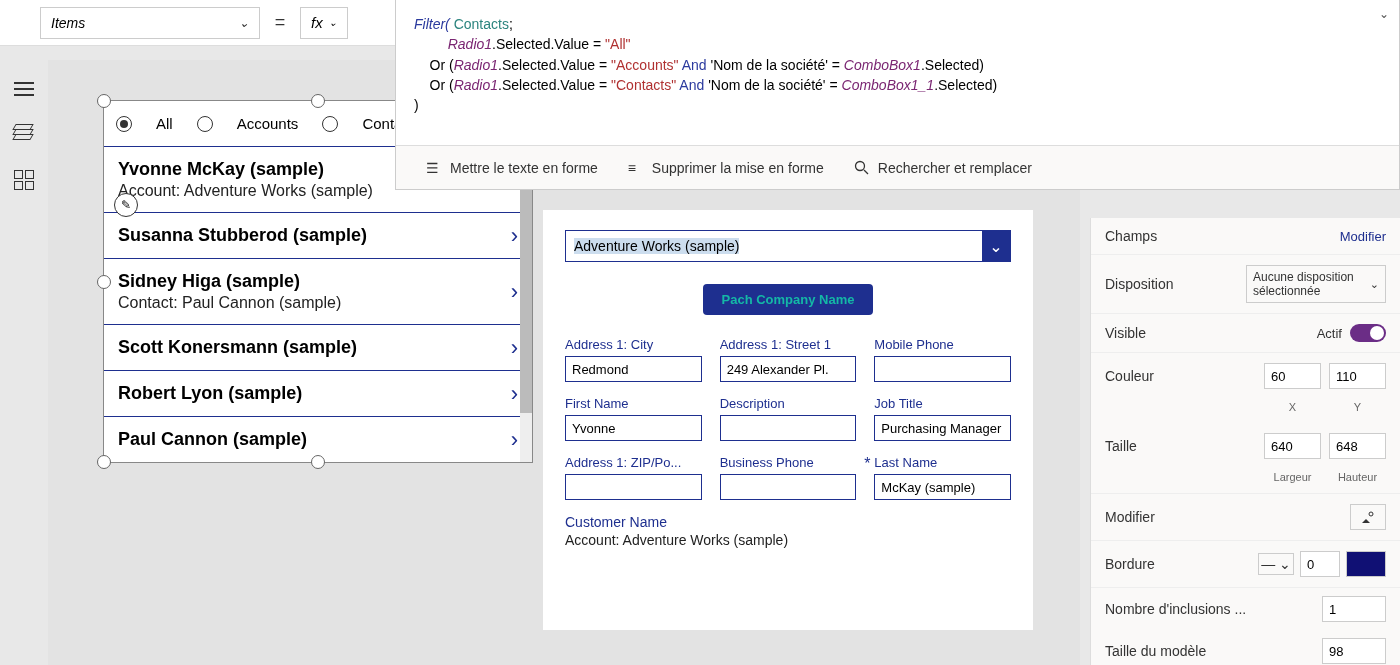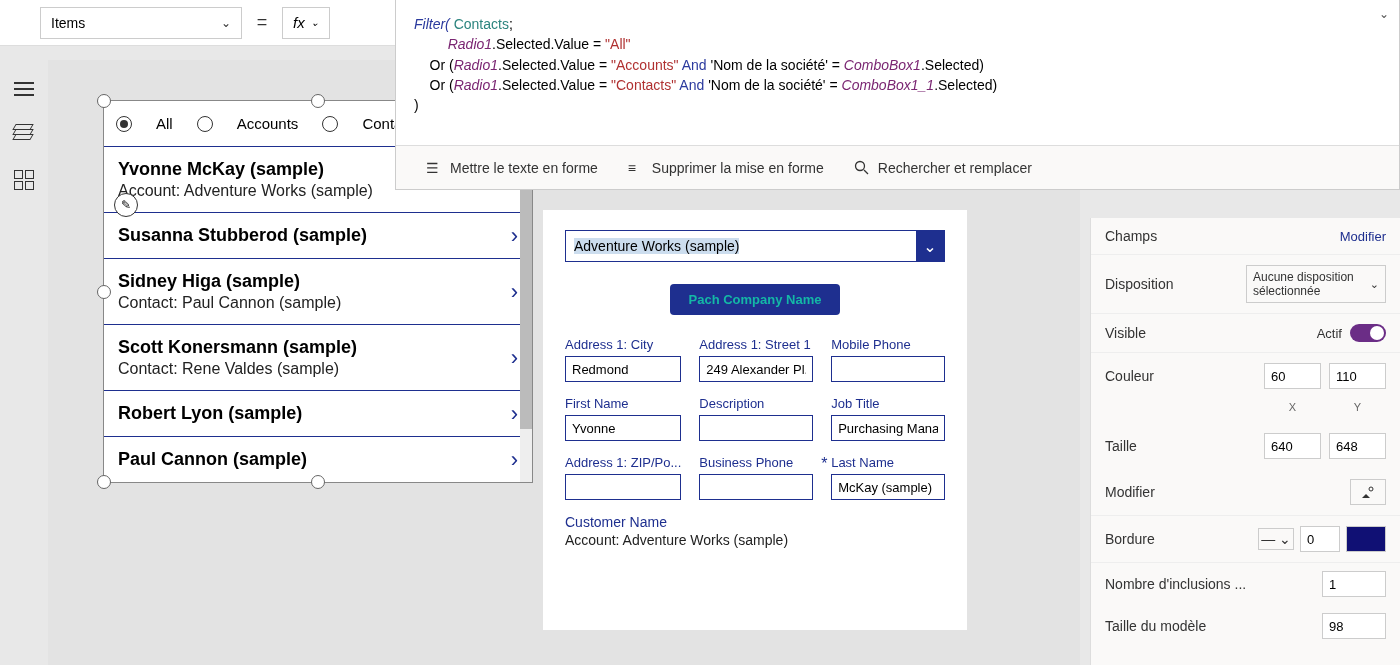--- a/index.html
+++ b/index.html
@@ -1,20 +1,20 @@
 <!DOCTYPE html>
 <html><head>
 <meta charset="utf-8">
 <style>
   * { box-sizing: border-box; margin: 0; padding: 0; font-family: "Segoe UI", Arial, sans-serif; }
   body { width: 1400px; height: 665px; background: #e8e8e8; overflow: hidden; position: relative; }
 
   
   .topbar { position: absolute; top: 0; left: 0; right: 0; height: 46px; background: #fff; border-bottom: 1px solid #ddd; display: flex; align-items: center; }
-  .prop-selector { width: 202px; height: 32px; margin-left: 40px; border: 1px solid #ccc; display: flex; align-items: center; padding: 0 10px; font-size: 14px; background:#fff;}
+  .prop-selector { width: 220px; height: 32px; margin-left: 40px; border: 1px solid #ccc; display: flex; align-items: center; padding: 0 10px; font-size: 14px; background:#fff;font-style:italic;}
   .prop-selector .chev { margin-left: auto; font-size: 12px; color:#333;}
   .equals { width: 40px; text-align: center; font-size: 18px; color: #333; }
   .fx-box { height: 32px; border: 1px solid #ccc; display: flex; align-items: center; padding: 0 10px; font-style: italic; font-size: 15px; background:#fff;}
   .fx-box .chev { margin-left: 6px; font-size: 10px;}
 
   
   .formula-pane { position: absolute; top: 0; left: 395px; right: 0; background: #fff; border: 1px solid #ccc; border-top:none; z-index: 20; }
   .formula-code { font-family: Consolas, monospace; font-size: 14px; padding: 14px 18px 30px 18px; white-space: pre; line-height: 1.45; position:relative;}
   .tok-fn { color: #2b3a9e; font-style: italic;}
   .tok-tbl { color: #2b847e; }
@@ -50,21 +50,21 @@
   .radio-row{display:flex;gap:24px;padding:14px 12px;align-items:center;font-size:15px;}
   .radio{width:16px;height:16px;border:1.5px solid #333;border-radius:50%;display:inline-flex;align-items:center;justify-content:center;}
   .radio.sel::after{content:"";width:8px;height:8px;background:#333;border-radius:50%;}
   .gitem{border-top:1px solid #1e2f8f;padding:12px 14px;position:relative;}
   .gitem strong{font-size:18px;font-weight:600;}
   .gitem .sub{font-size:16px;color:#222;margin-top:2px;}
   .gitem .chev{position:absolute;right:14px;top:50%;transform:translateY(-50%);color:#1e2f8f;font-size:22px;}
   .scrollbar{position:absolute;right:0;top:86px;bottom:0;width:12px;background:#eee;}
   .scrollbar .thumb{position:absolute;top:0;width:100%;height:82%;background:#bbb;}
 
-  .formcard{position:absolute;left:495px; top:150px; width:424px; height:420px; background:#fff; padding:10px 22px;}
+  .formcard{position:absolute;left:495px; top:150px; width:490px; height:420px; background:#fff; padding:10px 22px;}
   .combo{display:flex;align-items:center;border:1px solid #1e2f8f;height:32px;margin-top:10px;}
   .combo .sel{flex:1;padding:0 8px;font-size:14px;}
   .combo .sel span{background:#cde;}
   .combo .dd{width:28px;height:32px;background:#1e2f8f;color:#fff;display:flex;align-items:center;justify-content:center;}
   .pillbtn{display:block;width:170px;margin:22px auto;background:#1e2f8f;color:#14b8a6;text-align:center;padding:8px 0;border-radius:4px;font-weight:600;font-size:13px;}
   .fgrid{display:grid;grid-template-columns:1fr 1fr 1fr;gap:14px 18px;}
   .fld .lbl{color:#1e2f8f;font-size:13px;margin-bottom:4px;display:block;white-space:nowrap;overflow:hidden;text-overflow:ellipsis;}
   .fld input{width:100%;height:26px;border:1.5px solid #1e2f8f;padding:0 6px;font-size:13px;}
   .custname{margin-top:14px;}
   .custname .lbl{color:#1e2f8f;font-size:14px;}
@@ -167,21 +167,21 @@
       <span class="radio"></span>
         <span>Accounts</span>
       <span class="radio"></span>
         <span>Contacts</span>
     </div>
 
     <div id="glist">
         <div class="gitem"><strong>Yvonne McKay (sample)</strong><div class="sub">Account: Adventure Works (sample)</div><span class="chev">›</span></div>
         <div class="gitem"><strong>Susanna Stubberod (sample)</strong><span class="chev">›</span></div>
         <div class="gitem"><strong>Sidney Higa (sample)</strong><div class="sub">Contact: Paul Cannon (sample)</div><span class="chev">›</span></div>
-        <div class="gitem"><strong>Scott Konersmann (sample)</strong><div class="sub">Contact: Rene Valdes (sample)</div><span class="chev">›</span></div>
+        <div class="gitem"><strong>Scott Konersmann (sample)</strong><span class="chev">›</span></div>
         <div class="gitem"><strong>Robert Lyon (sample)</strong><span class="chev">›</span></div>
         <div class="gitem"><strong>Paul Cannon (sample)</strong><span class="chev">›</span></div>
       </div>
     <div class="scrollbar">
         <div class="thumb"></div>
       </div>
   </div>
 
   <div class="formcard">
     <div class="combo">
@@ -241,20 +241,27 @@
         <span class="sublbl">Y</span>
       </div>
   </div>
   <div class="prow" style="border-bottom:none;">
     <span>Taille</span>
     <div class="pair-row">
       <input class="numbox" value="640" style="">
       <input class="numbox" value="648" style="">
     </div>
   </div>
+  <div class="prow nolabel" style="border-bottom:1px solid #eee;">
+    <span></span>
+    <div class="sublbl-row">
+        <span class="sublbl">Largeur</span>
+        <span class="sublbl">Hauteur</span>
+      </div>
+  </div>
   <div class="prow">
     <span>Modifier</span>
     <div class="colorbtn">
       <svg width="16" height="16" viewBox="0 0 16 16">
           <path d="M2 14 L6 10 L10 14 Z" fill="#333"></path>
           <circle cx="11" cy="5" r="2" fill="none" stroke="#333"></circle>
         </svg>
     </div>
   </div>
   <div class="prow">

